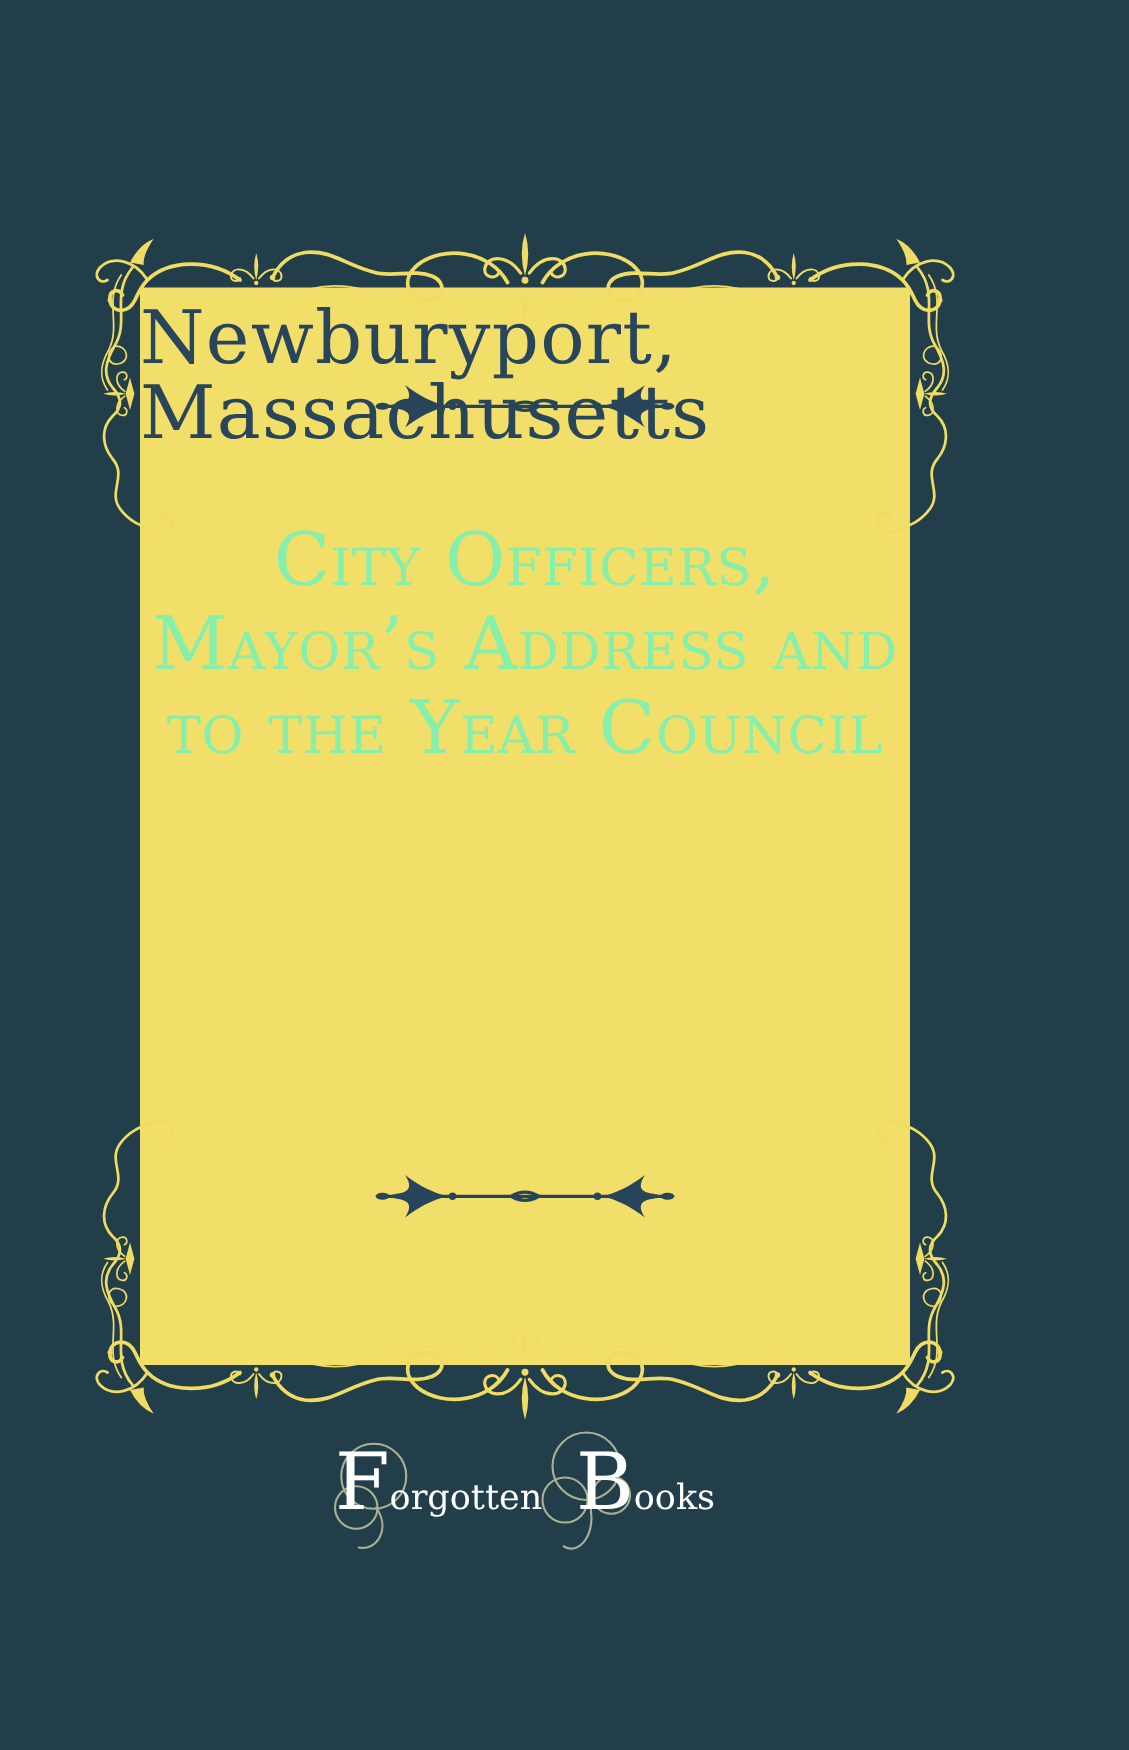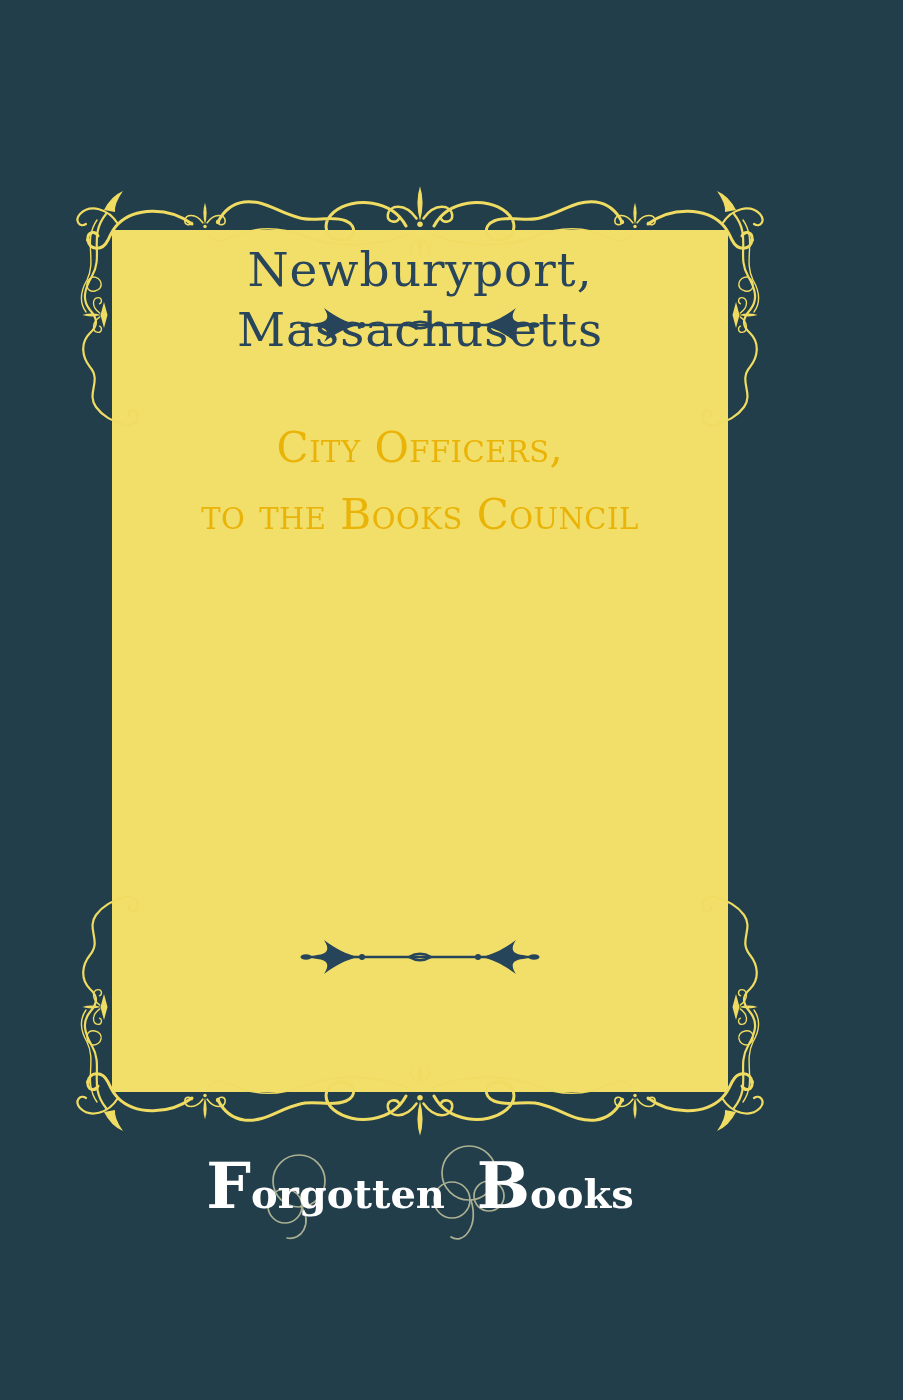--- a/index.html
+++ b/index.html
@@ -25,34 +25,34 @@
   .g-st2{stroke:#f0dc62;stroke-width:2.2;fill:none;stroke-linecap:round;}
   .g-st1{stroke:#f0dc62;stroke-width:1.4;fill:none;stroke-linecap:round;}
   
   .d-st{stroke:#27455a;stroke-width:2.6;fill:none;stroke-linecap:round;}
   .d-fill{fill:#27455a;stroke:none;}
   
   .l-st{stroke:#abb092;stroke-width:1.7;fill:none;stroke-linecap:round;}
 
   .location{
     position:absolute;left:112px;top:240px;width:616px;
-    text-align:center;z-index:3;
-    color:#29455c;font-size:47px;line-height:60px;
+    z-index:3;
+    color:#29455c;font-size:59px;line-height:60px;
     letter-spacing:1px;
   }
   .title{
     position:absolute;left:96px;top:414px;width:648px;
     text-align:center;z-index:3;
-    color:#eab308;font-size:42px;line-height:67px;
+    color:#86efac;font-size:59px;line-height:67px;
     font-variant:small-caps;letter-spacing:.5px;
   }
   .logo{
     position:absolute;left:112px;top:1146px;width:616px;height:100px;
     text-align:center;z-index:3;color:#ffffff;
-    font-size:40px;line-height:80px;font-weight:700;
+    font-size:28px;line-height:80px;font-weight:400;
   }
   .logo-word{display:inline-block;margin:0 9px;}
   .logo-word::first-letter{font-size:63px;}
 </style>
 </head>
 <body>
 
 <div class="cover">
 
   <div class="panel"></div>
@@ -136,21 +136,22 @@
       <circle cx="452" cy="1200" r="18"></circle>
       <circle cx="489" cy="1196" r="15"></circle>
       <path d="M471,1200 C479,1227 463,1245 451,1237"></path>
     </g>
   </svg>
 
   <div class="location">Newburyport, Massachusetts</div>
 
   <div class="title">
     <div class="title-line">City Officers,</div>
-    <div class="title-line">to the Books Council</div>
+    <div class="title-line">Mayor’s Address and</div>
+    <div class="title-line">to the Year Council</div>
   </div>
 
   <div class="logo">
     <span class="logo-word">Forgotten</span>
     <span class="logo-word">Books</span>
   </div>
 
 </div>
 
 </body></html>

